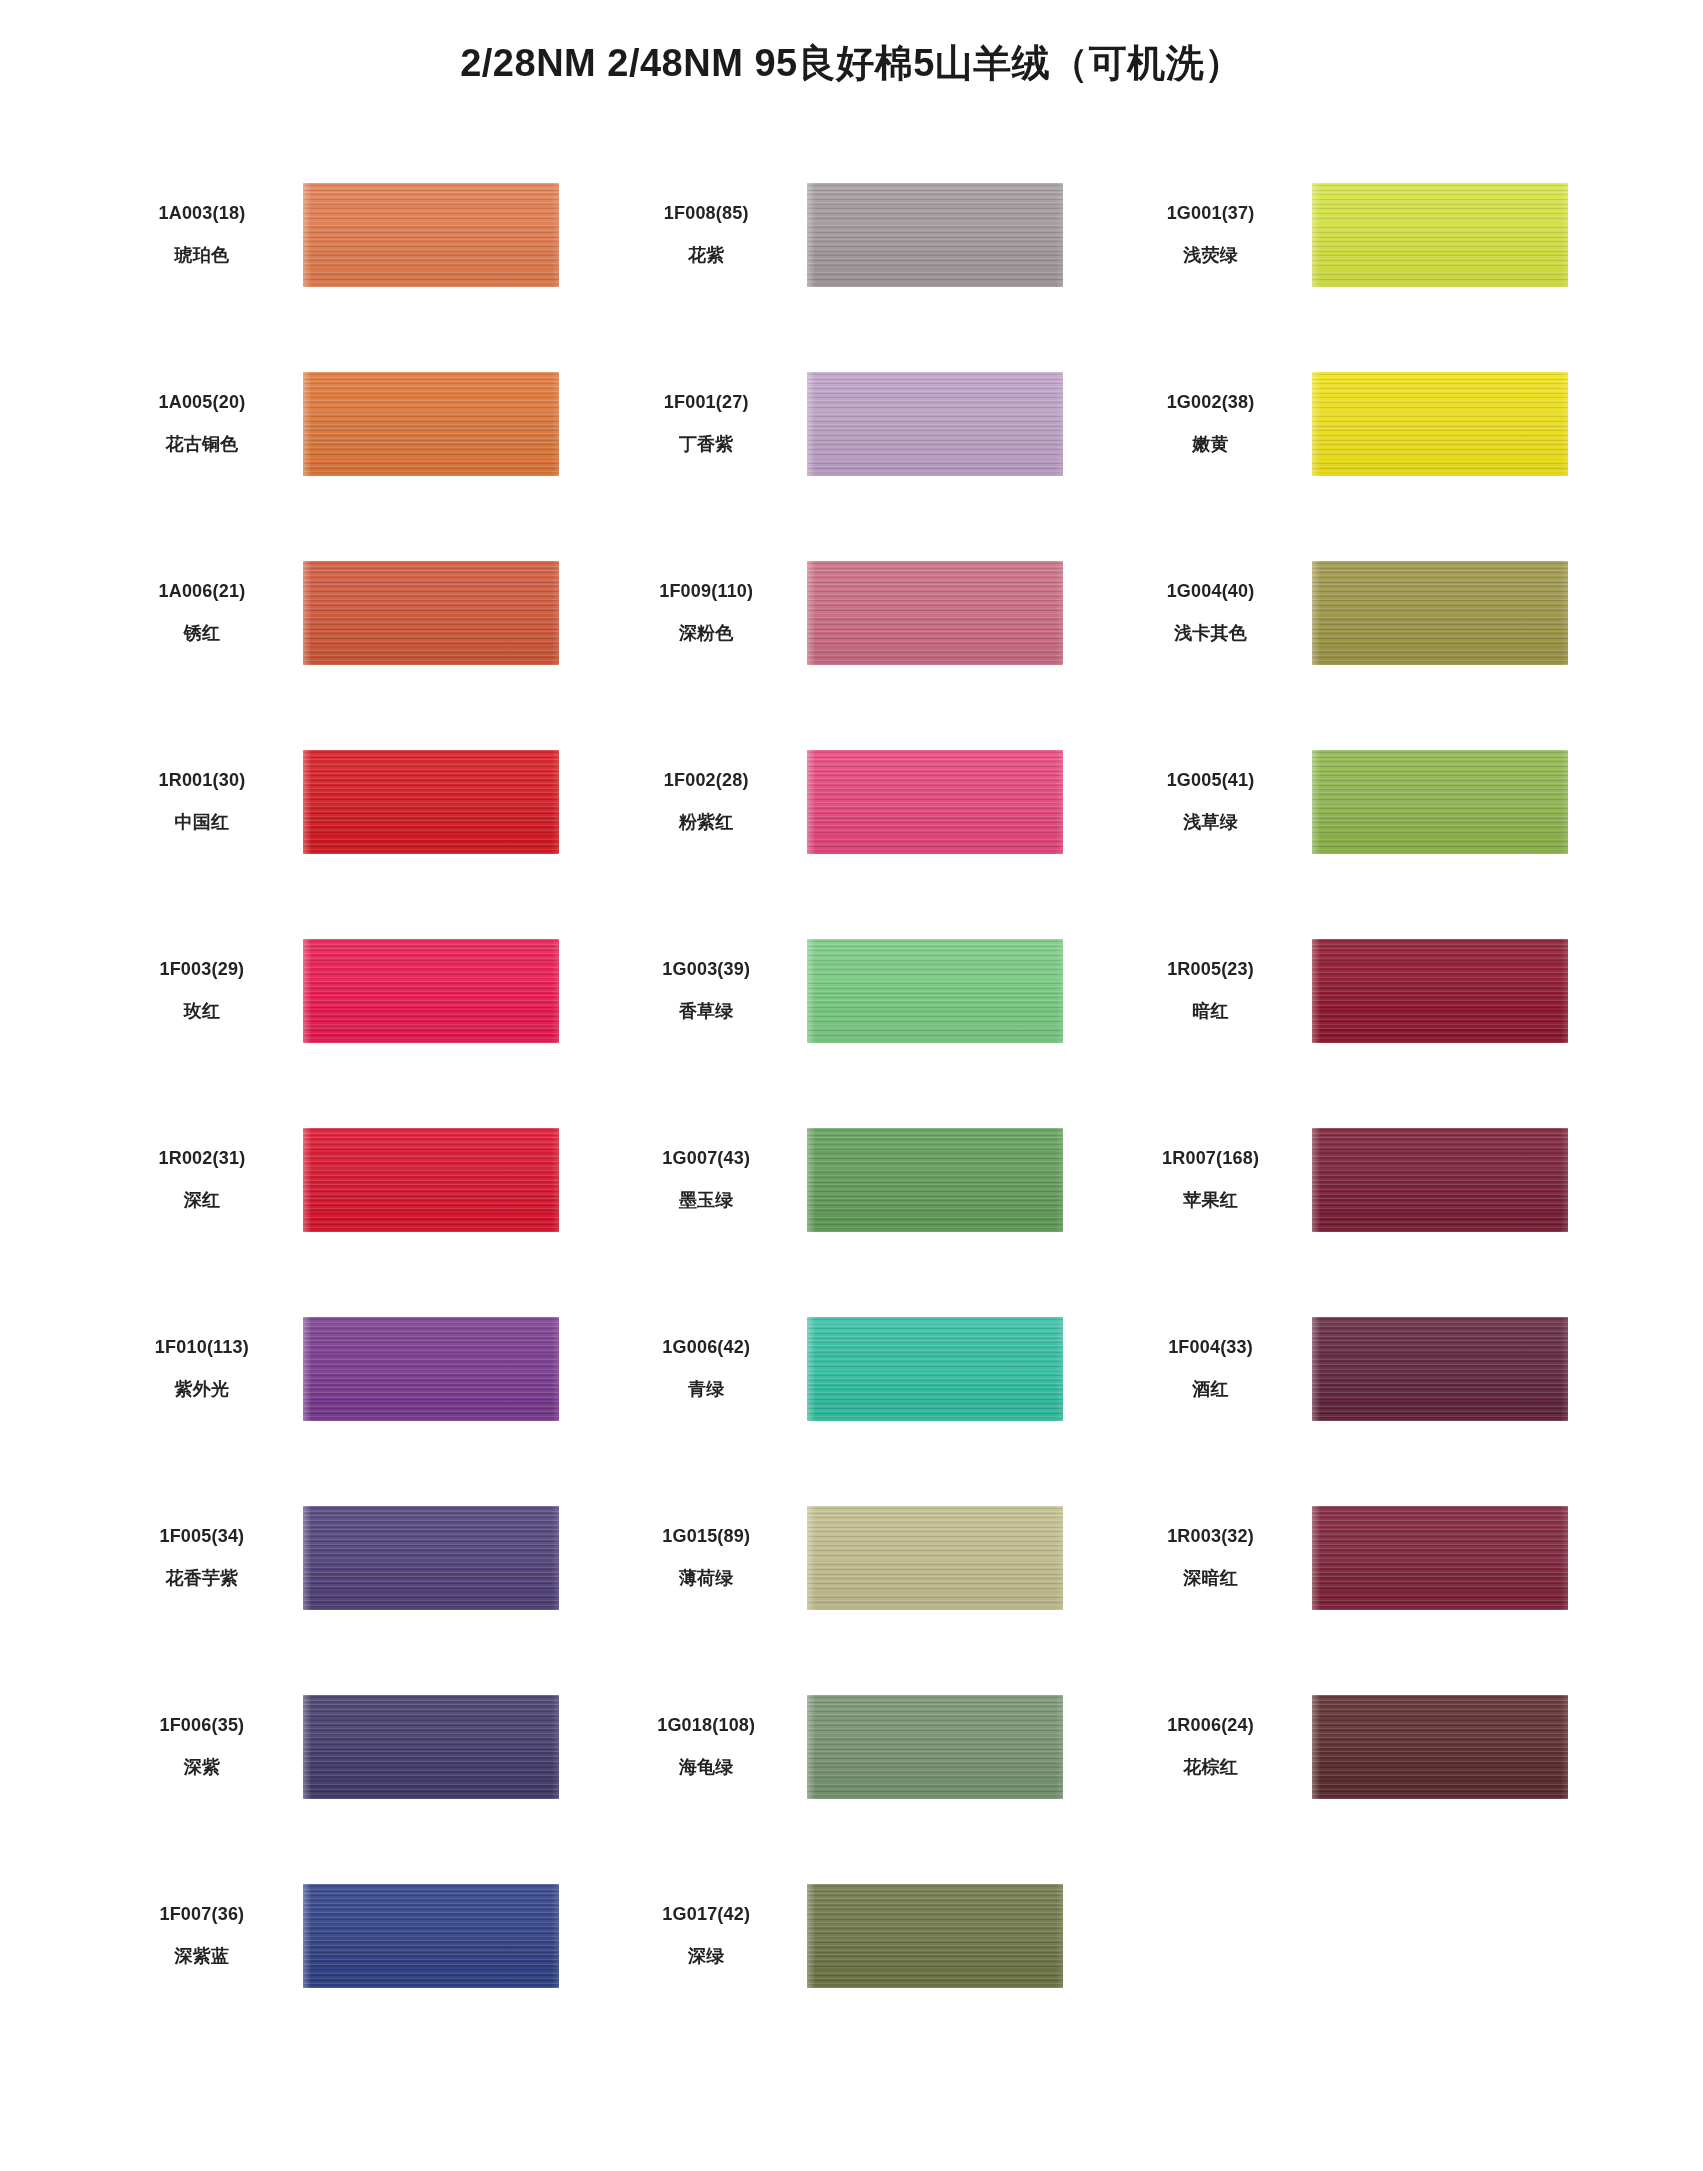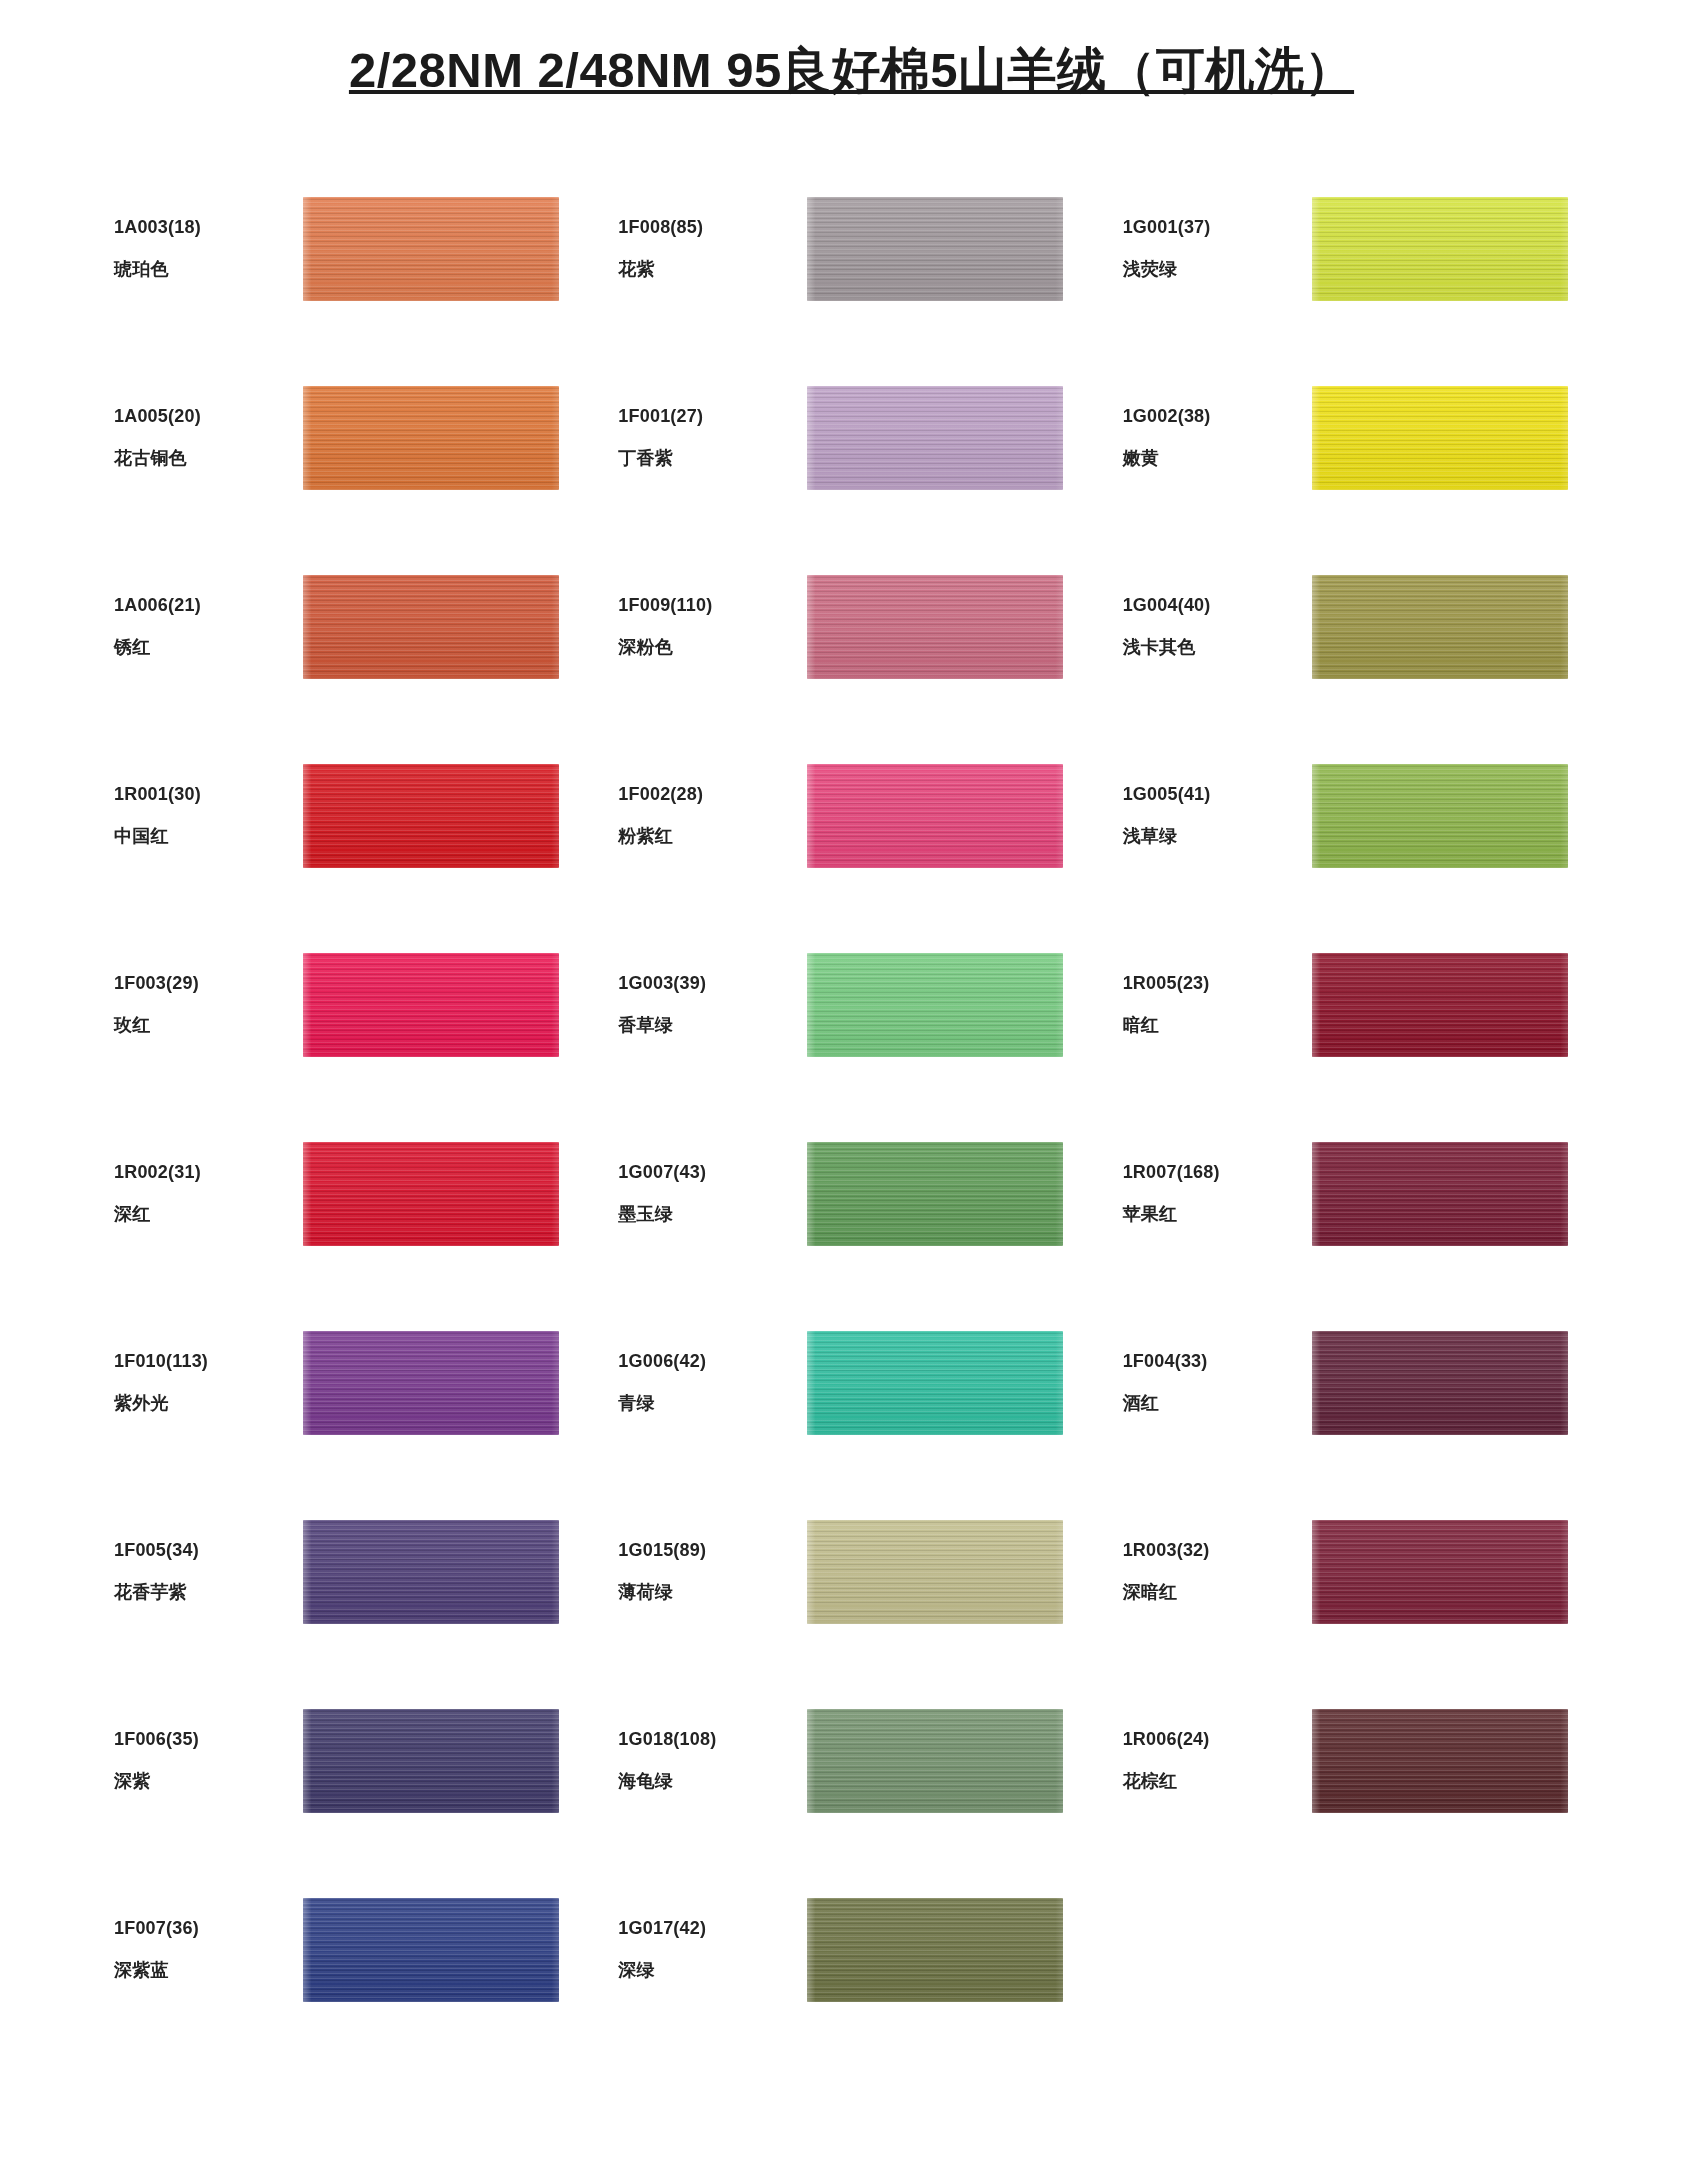--- a/index.html
+++ b/index.html
@@ -18,28 +18,27 @@
   .page {
     position: relative;
     width: 1703px;
     min-height: 2172px;
     background: #ffffff;
     padding: 0;
   }
 
   .page-title {
     text-align: center;
-    font-size: 49px;
+    font-size: 38px;
     font-weight: 700;
     color: #1b1b1b;
     letter-spacing: 0.5px;
     padding-top: 40px;
     padding-bottom: 0;
     line-height: 1.25;
-    text-decoration: underline;
   }
 
   .grid {
     margin-top: 53px;
     padding: 0 95px 0 114px;
     display: grid;
     grid-template-columns: repeat(3, 1fr);
     grid-column-gap: 19px;
     grid-row-gap: 0px;
   }
@@ -47,21 +46,21 @@
   .swatch-cell {
     display: flex;
     flex-direction: row;
     align-items: center;
     height: 189px;
   }
 
   .swatch-label {
     width: 189px;
     flex: 0 0 189px;
-    text-align: left;
+    text-align: center;
     font-size: 18px;
     line-height: 1.55;
     color: #232323;
     font-weight: 600;
     letter-spacing: 0.2px;
     padding-right: 13.2px;
   }
   .swatch-code {
     display: block;
     font-family: "Liberation Sans", "DejaVu Sans", sans-serif;

